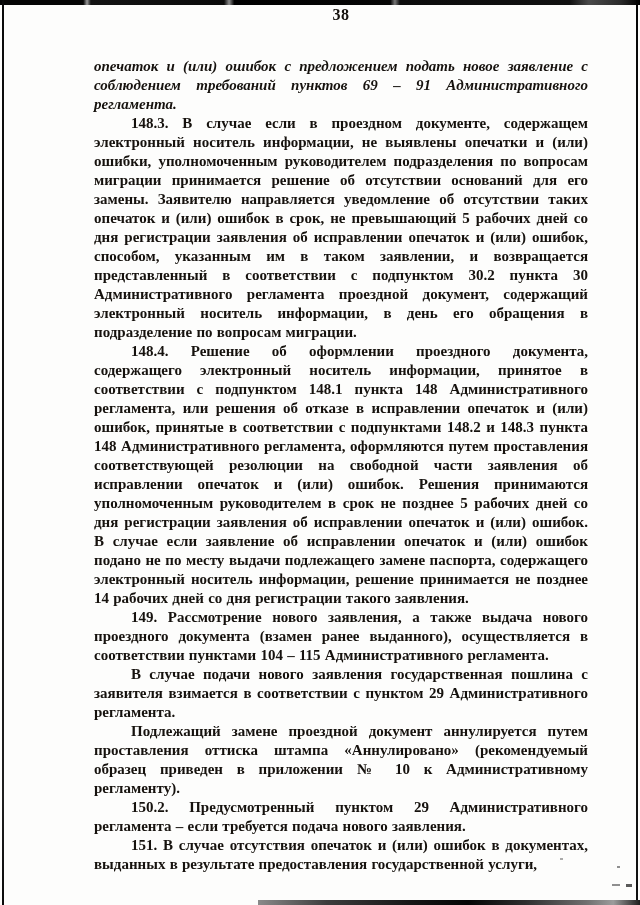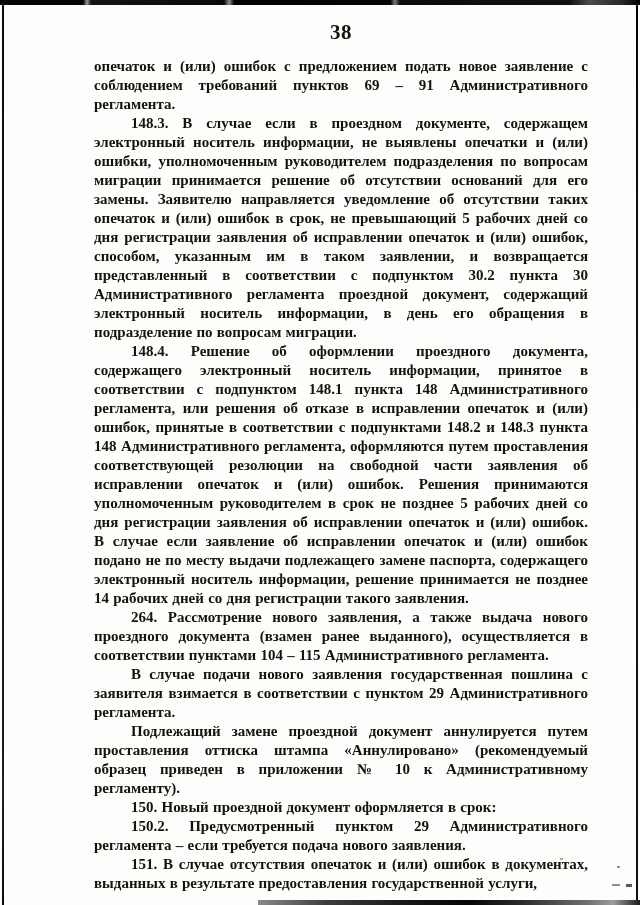--- a/index.html
+++ b/index.html
@@ -38,35 +38,35 @@
       #8a8a8a 0%, #3c3c3c 18%, #161616 40%, #050505 55%,
       #2e2e2e 70%, #6f6f6f 86%, #9c9c9c 93%, #1c1c1c 100%);
   }
   .speck { position: absolute; background: #8f8f8f; }
   .speck-1 { left: 612px; top: 884px; width: 8px; height: 2px; }
   .speck-2 { left: 626px; top: 884px; width: 6px; height: 3px; background: #5a5a5a; }
   .speck-3 { left: 617px; top: 866px; width: 3px; height: 2px; }
   .speck-4 { left: 560px; top: 858px; width: 3px; height: 2px; background: #aaaaaa; }
 
   .pagenum {
-    position: absolute; top: 20px; left: 94px; width: 494px;
+    position: absolute; top: 6px; left: 94px; width: 494px;
     text-align: center;
-    font-size: 21px; font-weight: bold;
+    font-size: 16px; font-weight: bold;
     letter-spacing: 0.5px;
   }
 
   .body-text {
     position: absolute; top: 57px; left: 94px; width: 494px;
     font-size: 15px; line-height: 19px; font-weight: bold;
     text-align: justify;
     hyphens: none;
     word-spacing: 0.5px;
   }
   .para { text-indent: 37px; }
-  .para.noindent { text-indent: 0; }
+  .para.noindent { text-indent: 0; font-style: italic; }
 </style>
 </head>
 <body>
 
 <div class="page">
 
   <div class="edge-top"></div>
   <div class="edge-left"></div>
   <div class="edge-right"></div>
   <div class="edge-bottom"></div>
@@ -74,21 +74,20 @@
   <div class="speck speck-2"></div>
   <div class="speck speck-3"></div>
   <div class="speck speck-4"></div>
 
   <div class="pagenum">38</div>
 
   <div class="body-text">
     <p class="para noindent">опечаток и (или) ошибок с предложением подать новое заявление с соблюдением требований пунктов 69 – 91 Административного регламента.</p>
     <p class="para">148.3. В случае если в проездном документе, содержащем электронный носитель информации, не выявлены опечатки и (или) ошибки, уполномоченным руководителем подразделения по вопросам миграции принимается решение об отсутствии оснований для его замены. Заявителю направляется уведомление об отсутствии таких опечаток и (или) ошибок в срок, не превышающий 5 рабочих дней со дня регистрации заявления об исправлении опечаток и (или) ошибок, способом, указанным им в таком заявлении, и возвращается представленный в соответствии с подпунктом 30.2 пункта 30 Административного регламента проездной документ, содержащий электронный носитель информации, в день его обращения в подразделение по вопросам миграции.</p>
     <p class="para">148.4. Решение об оформлении проездного документа, содержащего электронный носитель информации, принятое в соответствии с подпунктом 148.1 пункта 148 Административного регламента, или решения об отказе в исправлении опечаток и (или) ошибок, принятые в соответствии с подпунктами 148.2 и 148.3 пункта 148 Административного регламента, оформляются путем проставления соответствующей резолюции на свободной части заявления об исправлении опечаток и (или) ошибок. Решения принимаются уполномоченным руководителем в срок не позднее 5 рабочих дней со дня регистрации заявления об исправлении опечаток и (или) ошибок. В случае если заявление об исправлении опечаток и (или) ошибок подано не по месту выдачи подлежащего замене паспорта, содержащего электронный носитель информации, решение принимается не позднее 14 рабочих дней со дня регистрации такого заявления.</p>
-    <p class="para">264. Рассмотрение нового заявления, а также выдача нового проездного документа (взамен ранее выданного), осуществляется в соответствии пунктами 104 – 115 Административного регламента.</p>
+    <p class="para">149. Рассмотрение нового заявления, а также выдача нового проездного документа (взамен ранее выданного), осуществляется в соответствии пунктами 104 – 115 Административного регламента.</p>
     <p class="para">В случае подачи нового заявления государственная пошлина с заявителя взимается в соответствии с пунктом 29 Административного регламента.</p>
     <p class="para">Подлежащий замене проездной документ аннулируется путем проставления оттиска штампа «Аннулировано» (рекомендуемый образец приведен в приложении № 10 к Административному регламенту).</p>
-    <p class="para">150. Новый проездной документ оформляется в срок:</p>
     <p class="para">150.2. Предусмотренный пунктом 29 Административного регламента – если требуется подача нового заявления.</p>
     <p class="para">151. В случае отсутствия опечаток и (или) ошибок в документах, выданных в результате предоставления государственной услуги,</p>
   </div>
 
 </div>
 
 </body></html>

